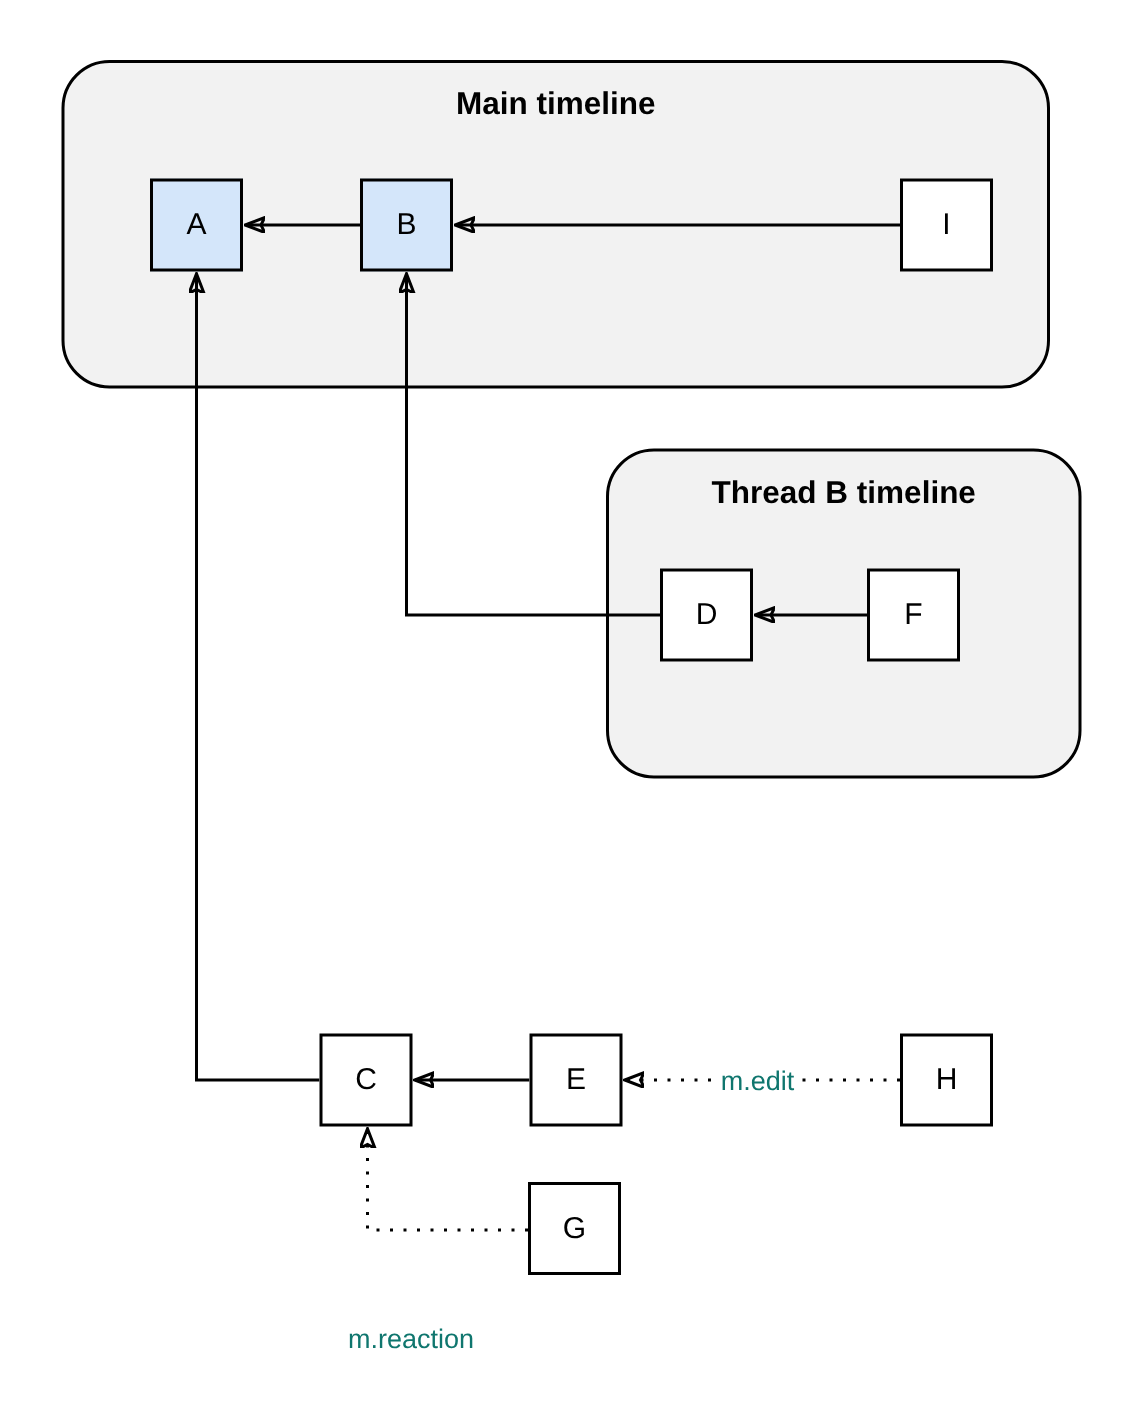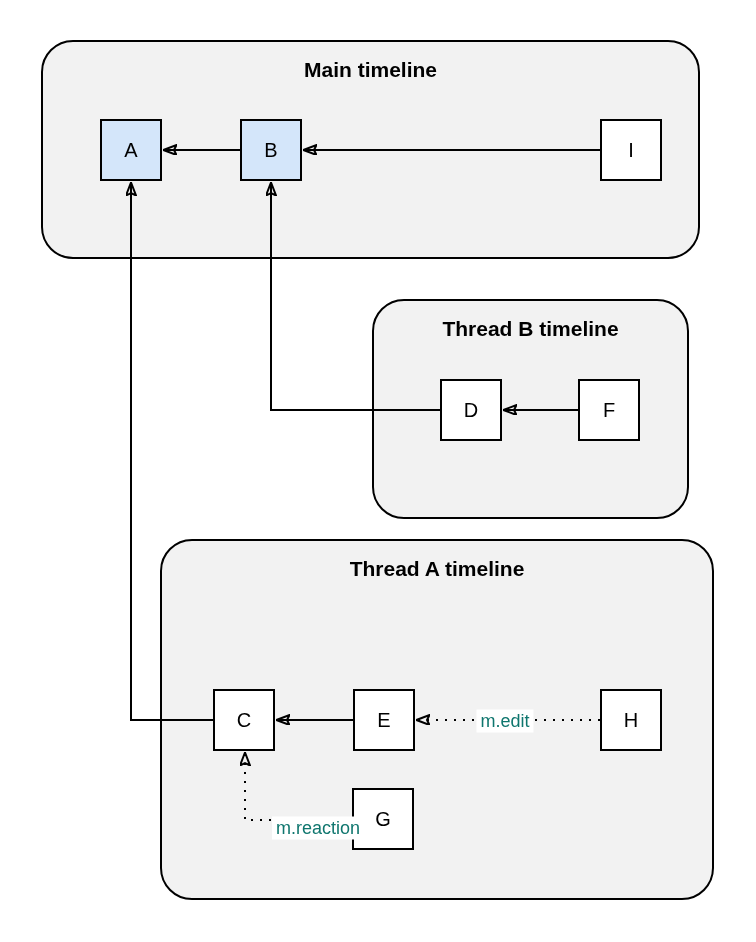--- a/index.html
+++ b/index.html
@@ -76,27 +76,24 @@
 </style>
 </head>
 <body>
 
 <div class="canvas">
 
   <div class="container" style="left:41px; top:40px; width:659px; height:219px;">
     <div class="container-title">Main timeline</div>
   </div>
 
-  <div class="container" style="left:372px; top:299px; width:317px; height:220px;">
+  <div class="container" style="left:404px; top:299px; width:317px; height:220px;">
     <div class="container-title">Thread B timeline</div>
   </div>
 
-  <div class="container" style="left:160px; top:539px; width:554px; height:361px;">
-    <div class="container-title">Thread A timeline</div>
-  </div>
 
   <svg class="edges" width="756" height="942" viewBox="0 0 756 942" aria-hidden="true">
     <defs>
       <marker id="arrow" markerWidth="14" markerHeight="11" refX="12.5" refY="5" orient="auto" markerUnits="userSpaceOnUse">
         <path d="M 0 0 L 13 5 L 0 10 L 2.5 5 Z" fill="#000000" stroke="none"></path>
       </marker>
     </defs>
     <path d="M 240 150 L 164 150" marker-end="url(#arrow)"></path>
     <path d="M 600 150 L 304 150" marker-end="url(#arrow)"></path>
     <path d="M 578 410 L 504 410" marker-end="url(#arrow)"></path>
@@ -111,15 +108,15 @@
   <div class="node highlight" style="left:240px; top:119px;">B</div>
   <div class="node" style="left:600px; top:119px;">I</div>
   <div class="node" style="left:440px; top:379px;">D</div>
   <div class="node" style="left:578px; top:379px;">F</div>
   <div class="node" style="left:213px; top:689px;">C</div>
   <div class="node" style="left:353px; top:689px;">E</div>
   <div class="node" style="left:600px; top:689px;">H</div>
   <div class="node" style="left:352px; top:788px;">G</div>
 
   <div class="edge-label" style="left:505px; top:721px;">m.edit</div>
-  <div class="edge-label" style="left:274px; top:828px;margin-left:44px;">m.reaction</div>
+  <div class="edge-label" style="left:274px; top:893px;">m.reaction</div>
 
 </div>
 
 </body></html>

